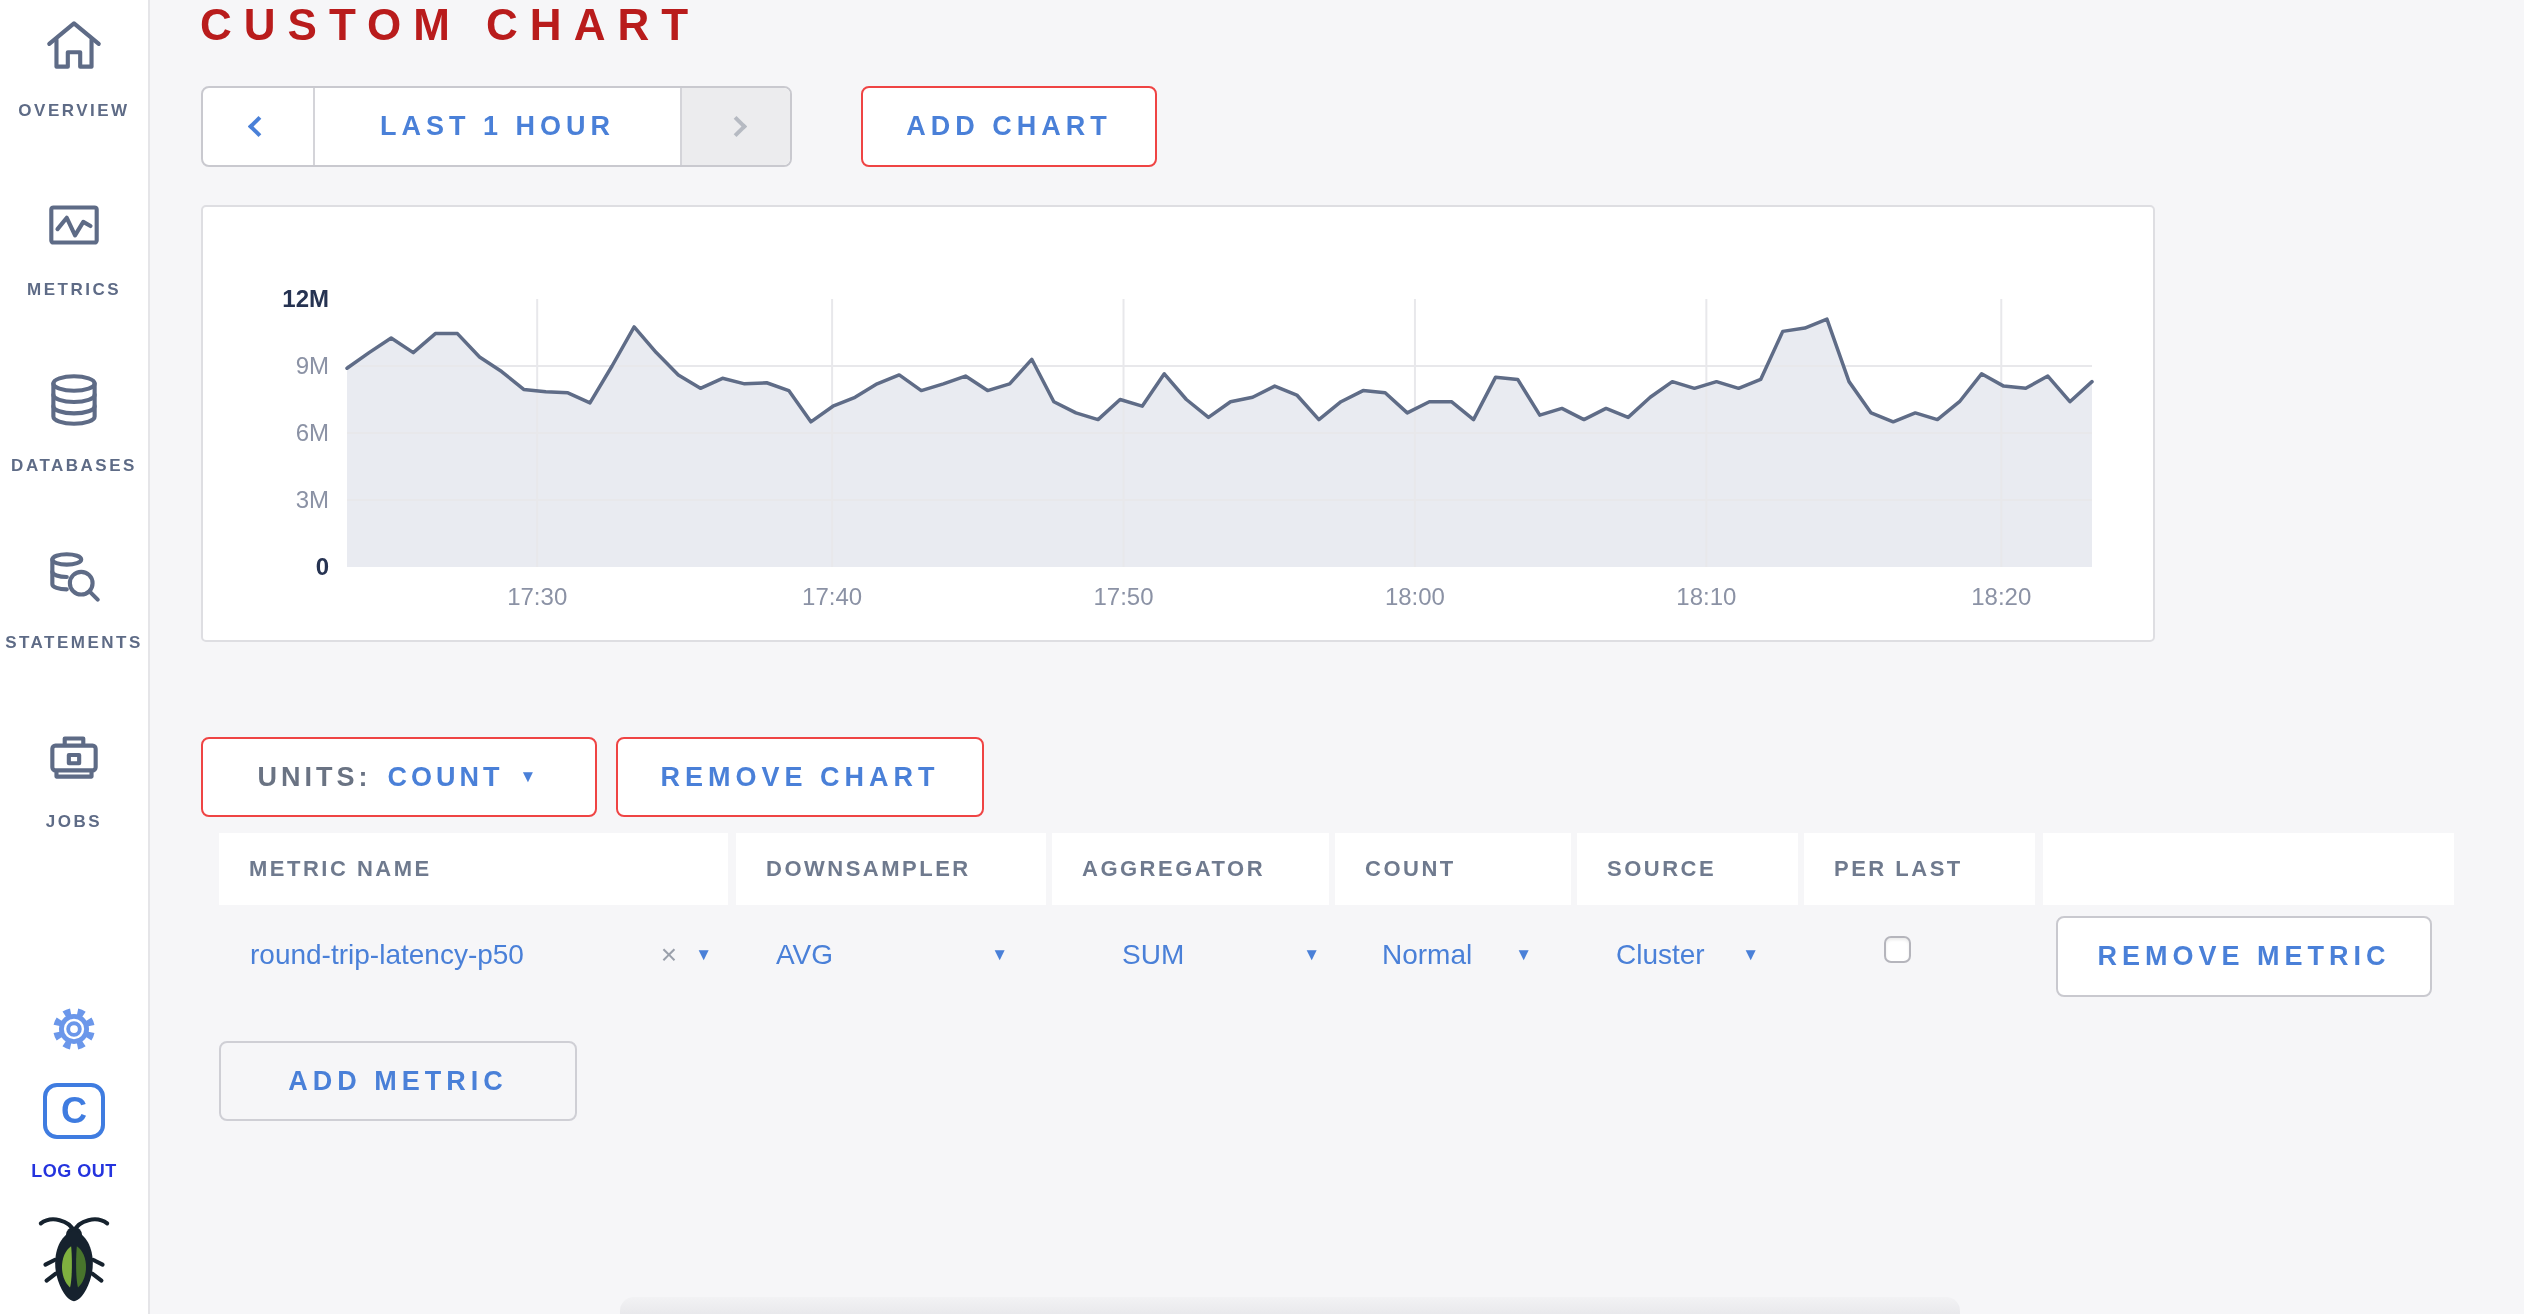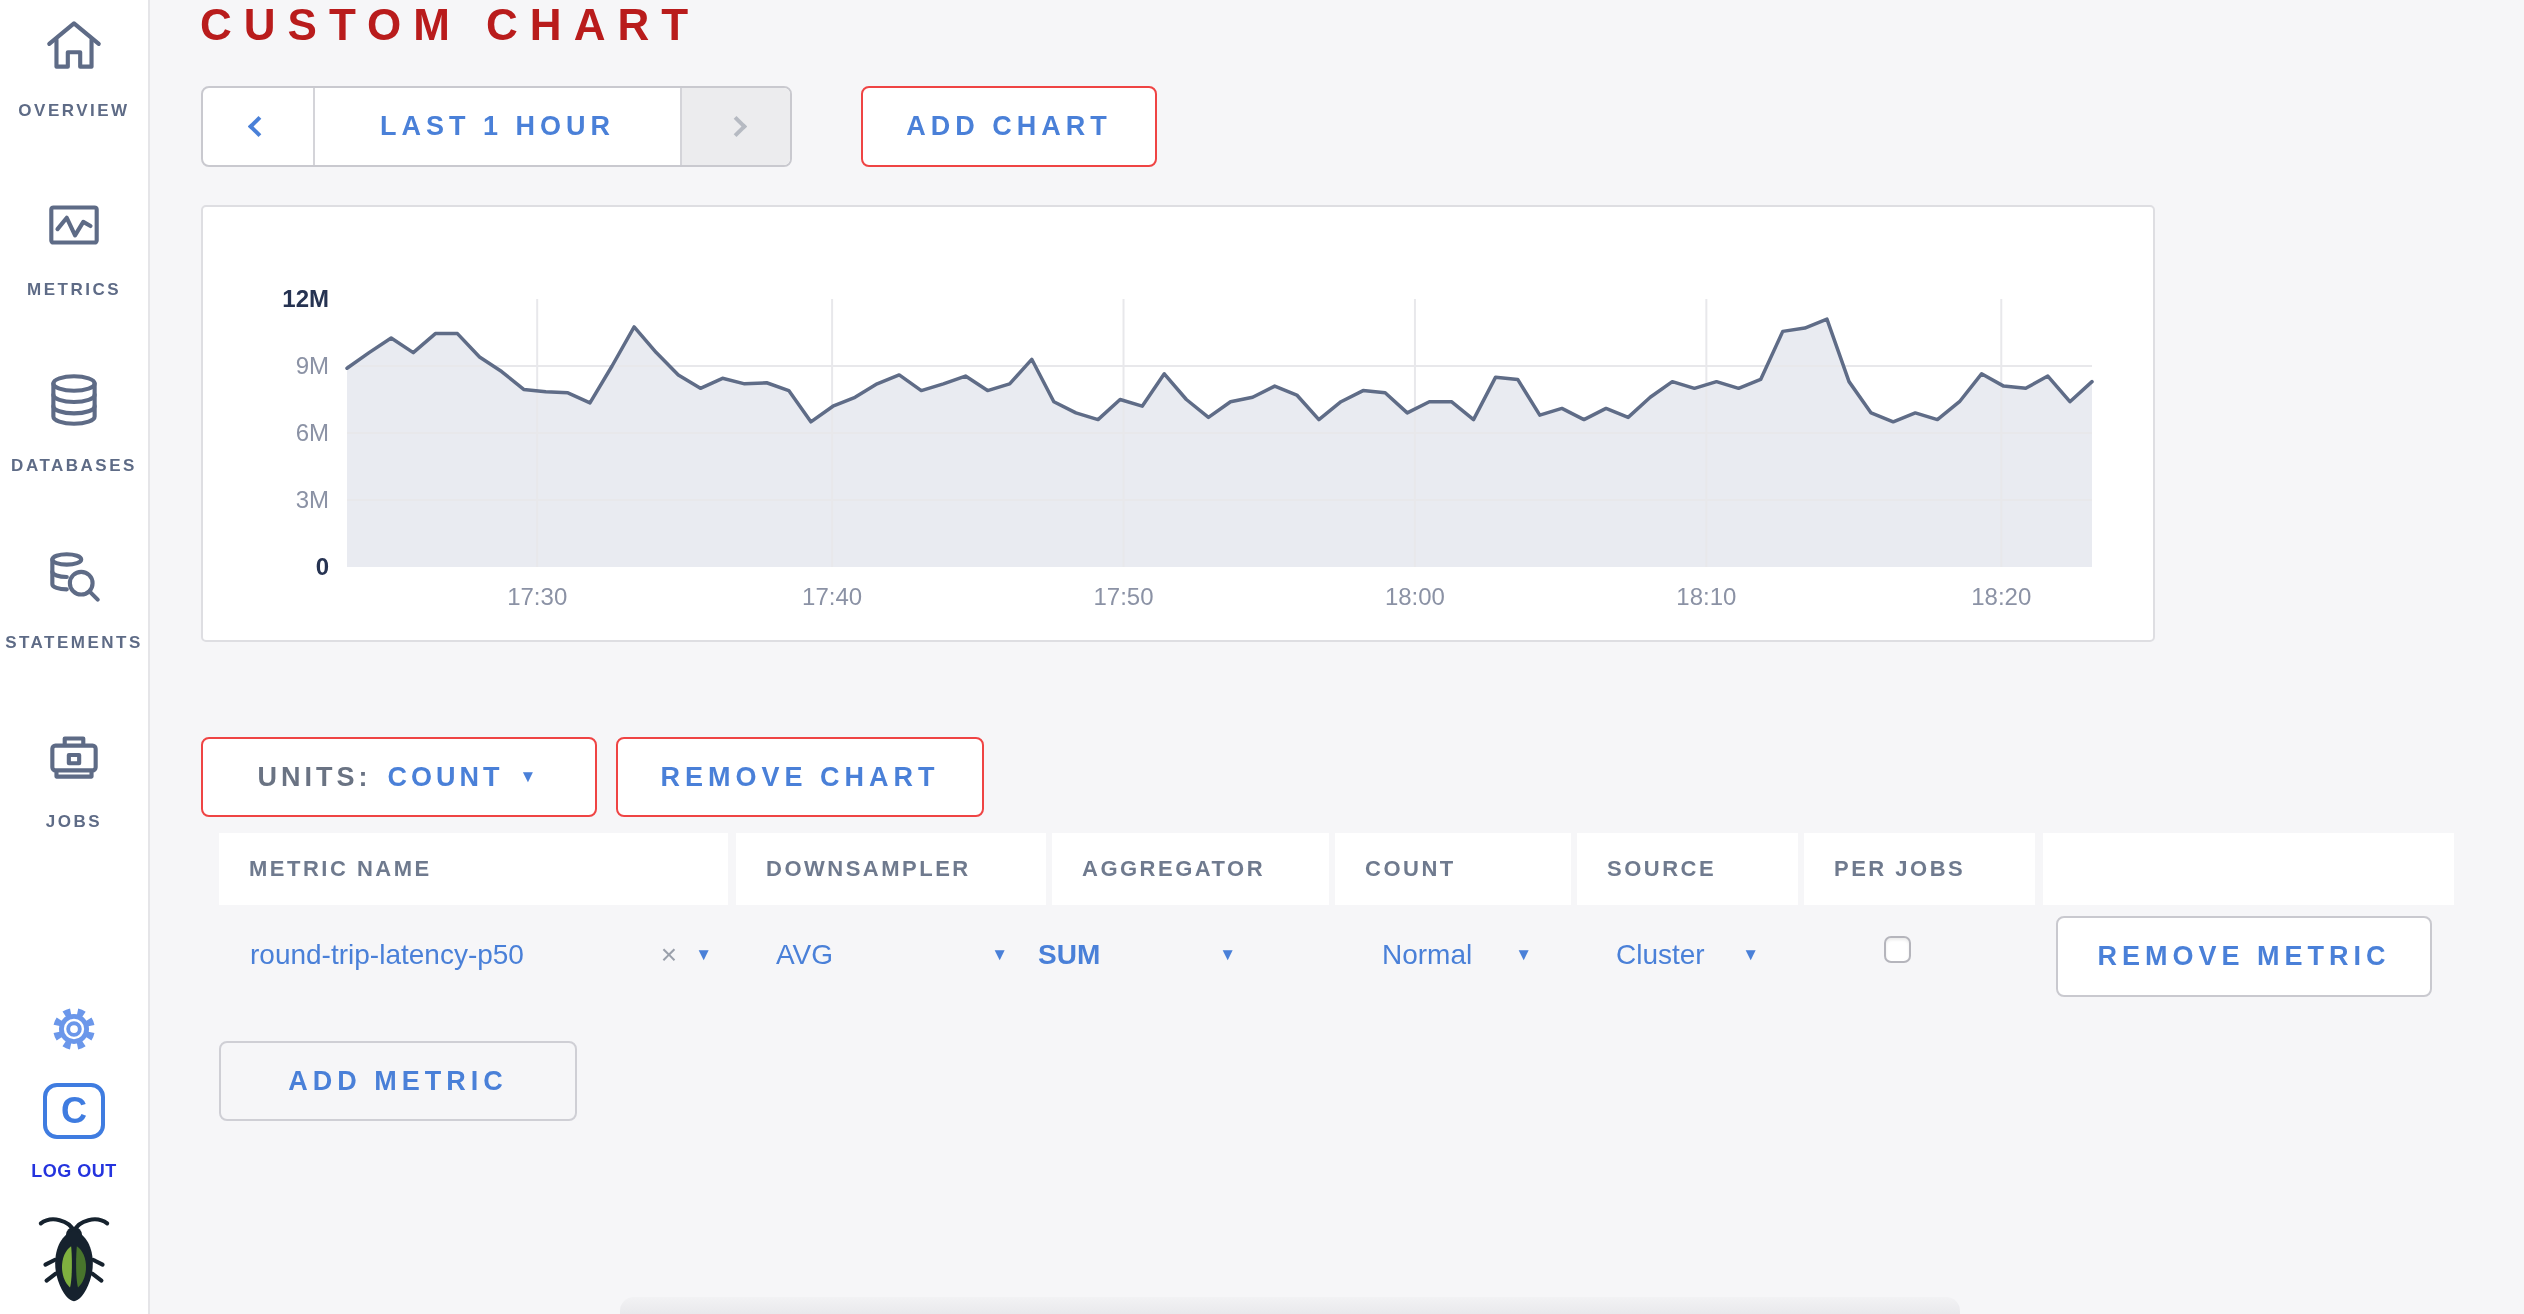--- a/index.html
+++ b/index.html
@@ -229,34 +229,34 @@
     <span>COUNT</span>
     <span class="caret">▼</span>
   </div>
   <div class="btn btn-remove-chart">REMOVE CHART</div>
 
   <div class="hdr-cell" style="left:219px;  width:509px;">METRIC NAME</div>
   <div class="hdr-cell" style="left:736px;  width:310px;">DOWNSAMPLER</div>
   <div class="hdr-cell" style="left:1052px; width:277px;">AGGREGATOR</div>
   <div class="hdr-cell" style="left:1335px; width:236px;">COUNT</div>
   <div class="hdr-cell" style="left:1577px; width:221px;">SOURCE</div>
-  <div class="hdr-cell" style="left:1804px; width:231px;">PER JOBS</div>
+  <div class="hdr-cell" style="left:1804px; width:231px;">PER LAST</div>
   <div class="hdr-cell" style="left:2043px; width:411px;"></div>
 
   <div>
     <div class="sel" style="left:250px; width:462px;">
       <span class="sel-label">round-trip-latency-p50</span>
       <span class="clear-x">×</span>
       <span class="caret">▼</span>
     </div>
     <div class="sel" style="left:776px; width:232px;">
       <span class="sel-label">AVG</span>
       <span class="caret">▼</span>
     </div>
-    <div class="sel" style="left:1038px; width:198px;font-weight:bold;">
+    <div class="sel" style="left:1122px; width:198px;">
       <span class="sel-label">SUM</span>
       <span class="caret">▼</span>
     </div>
     <div class="sel" style="left:1382px; width:150px;">
       <span class="sel-label">Normal</span>
       <span class="caret">▼</span>
     </div>
     <div class="sel" style="left:1616px; width:143px;">
       <span class="sel-label">Cluster</span>
       <span class="caret">▼</span>

